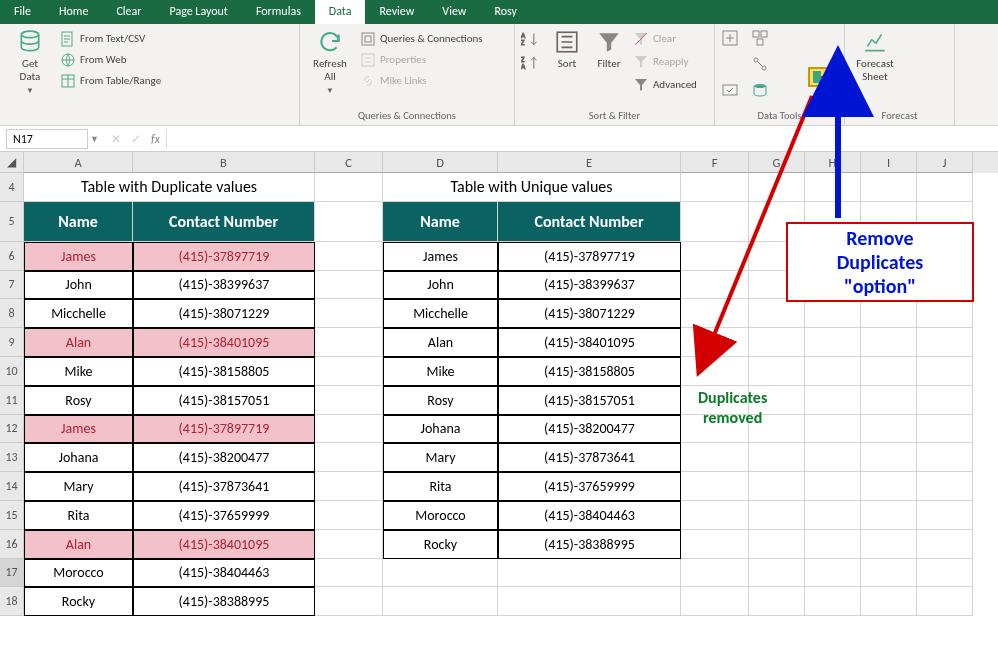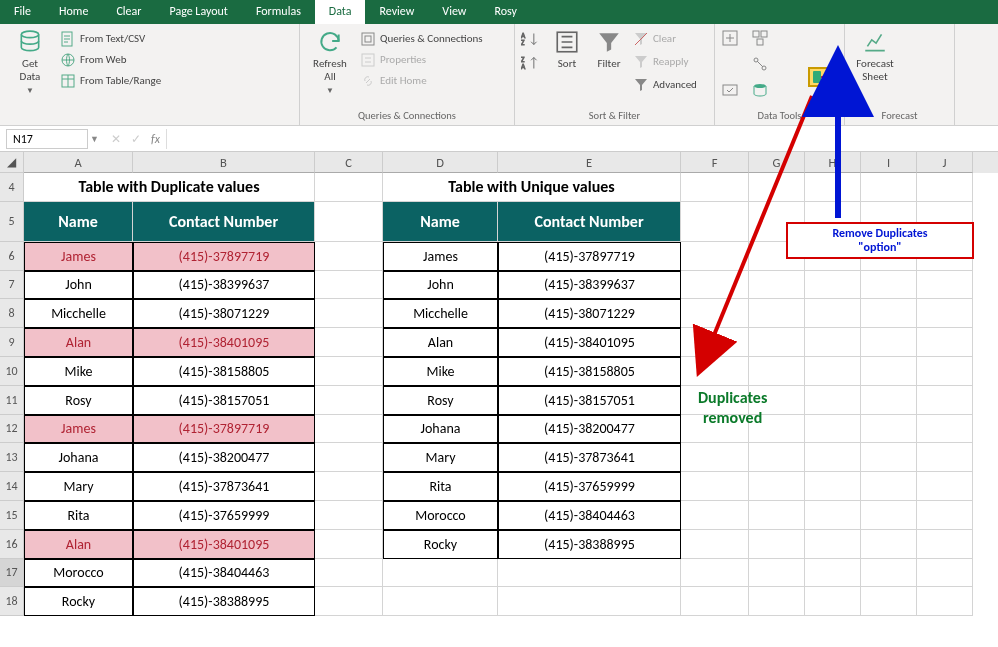--- a/index.html
+++ b/index.html
@@ -22,25 +22,25 @@
     .fx-controls { display:flex; align-items:center; gap:10px; margin-left:12px; color:#888; font-size:12px; }
     .fx-bar { flex:1; height:20px; border-left:1px solid #ddd; margin-left:6px; }
     .grid { position:relative; }
     .colhdr { display:flex; height:21px; background:#e8e8e8; }
     .rownum { width:24px; text-align:center; font-size:12px; color:#555; border-right:1px solid #ccc; border-bottom:1px solid #ccc; background:#e8e8e8; display:flex; align-items:center; justify-content:center; }
     .ch { text-align:center; font-size:12.5px; color:#555; border-right:1px solid #ccc; border-bottom:1px solid #aaa; display:flex; align-items:center; justify-content:center; }
     .cA{width:109px}.cB{width:182px}.cC{width:68px}.cD{width:115px}.cE{width:183px}.cF{width:68px}.cG{width:56px}.cH{width:56px}.cI{width:56px}.cJ{width:56px}
     .rows { }
     .row { display:flex; height:28.8px; }
     .cell { border-right:1px solid #d4d4d4; border-bottom:1px solid #d4d4d4; display:flex; align-items:center; justify-content:center; font-size:14px; color:#000; }
-    .title-cell { font-weight:bold; font-size:16px; background:#fff; }
+    .title-cell { font-weight:normal; font-size:16px; background:#fff; }
     .thead { background:#0b6263; color:#fff; font-weight:bold; font-size:16px; }
     .pink { background:#f2c1c9; color:#b02333; }
     .sel { background:#d5d5d5; }
-    .annot-box { position:absolute; border:2px solid #d40000; padding:2px 14px; text-align:center; font-weight:bold; color:#0015d4; font-size:12px; line-height:1.2; left:786px; top:222px; width:188px; background:#fff; }
+    .annot-box { position:absolute; border:2px solid #d40000; padding:2px 14px; text-align:center; font-weight:bold; color:#0015d4; font-size:20px; line-height:1.2; left:786px; top:222px; width:188px; background:#fff; }
     .annot-green { position:absolute; left:698px; top:388px; color:#0b7a2a; font-weight:bold; font-size:16px; text-align:center; line-height:1.25; }
     svg.overlay { position:absolute; left:0; top:0; pointer-events:none; }
     .rd-highlight { position:absolute; border:2px solid #c99a00; background:#ffd966; left:808px; top:67px; width:30px; height:20px; display:flex; align-items:center; justify-content:center; }
   </style>
 </head>
 <body>
 
 <div class="tabbar">
   <div class="tab">File</div>
   <div class="tab">Home</div>
@@ -101,21 +101,21 @@
         <div class="smallitem"><span class="sicon"><svg viewBox="0 0 16 16" width="16" height="16" fill="none" stroke="#888" stroke-width="1">
                 <rect x="2" y="2" width="12" height="12"></rect>
                 <rect x="5" y="5" width="6" height="6"></rect>
               </svg></span><span>Queries &amp; Connections</span></div>
         <div class="smallitem dim"><span class="sicon"><svg viewBox="0 0 16 16" width="16" height="16" fill="none" stroke="#ccc" stroke-width="1">
                 <rect x="2" y="2" width="12" height="12"></rect>
                 <path d="M5 6h6M5 10h6"></path>
               </svg></span><span>Properties</span></div>
         <div class="smallitem dim"><span class="sicon"><svg viewBox="0 0 16 16" width="16" height="16" fill="none" stroke="#ccc" stroke-width="1">
                 <path d="M6 10l4-4M5 8a3 3 0 014-4M11 8a3 3 0 01-4 4"></path>
-              </svg></span><span>Edit Home</span></div>
+              </svg></span><span>Mike Links</span></div>
       </div>
     </div>
     <div class="glabel">Queries &amp; Connections</div>
   </div>
 
   <div class="rgroup" style="width:200px">
     <div class="gbody">
       <div style="display:flex;flex-direction:column;gap:2px;padding-top:4px;">
         <span><svg width="22" height="18" viewBox="0 0 24 18" fill="none" stroke="#666">
               <text x="0" y="8" font-size="8" fill="#666">A</text>

